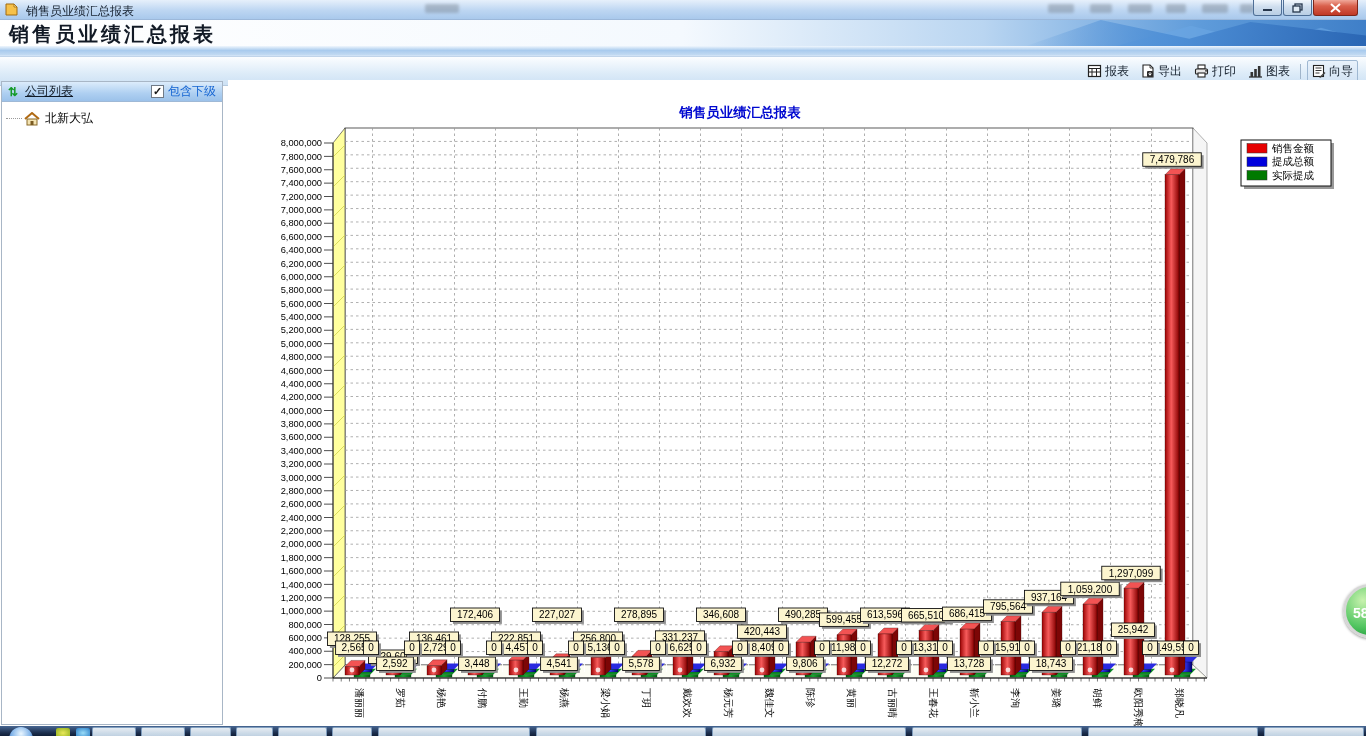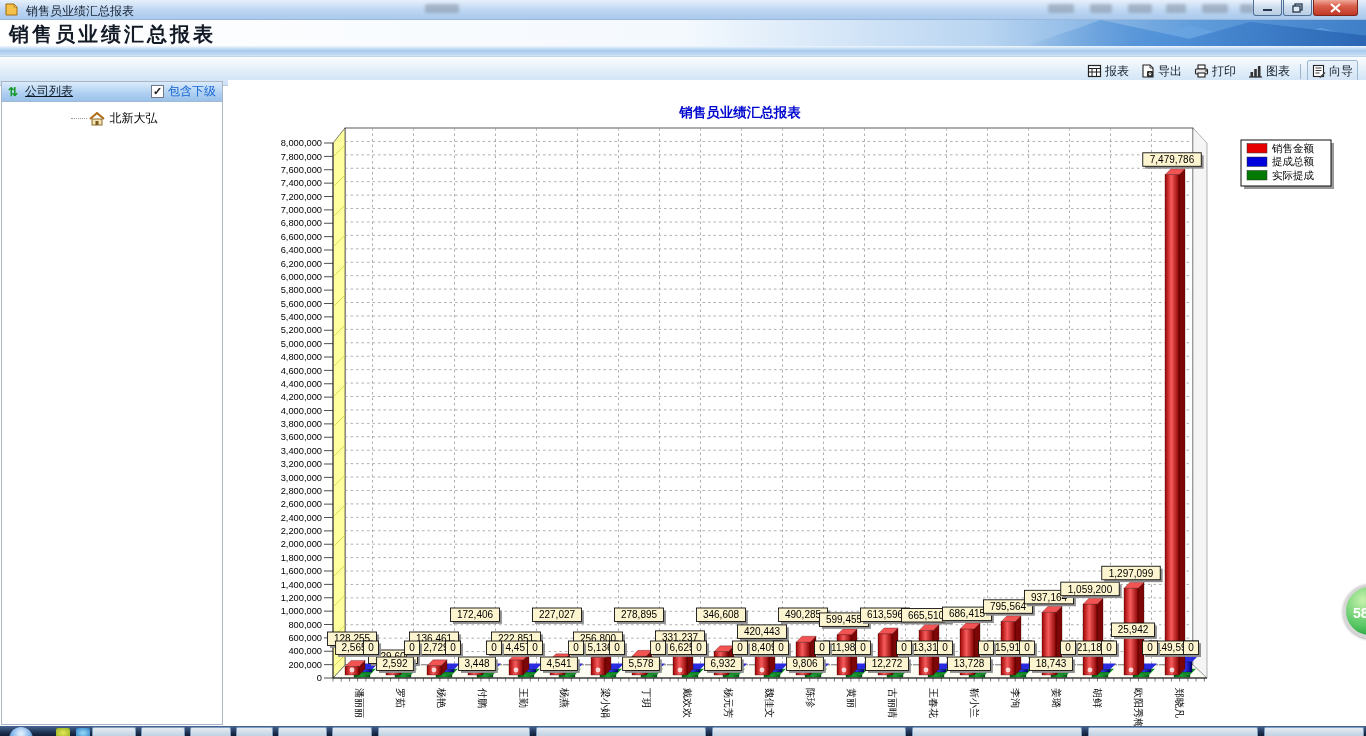--- a/index.html
+++ b/index.html
@@ -42,21 +42,21 @@
   
   .sidebar { position:absolute; left:1px; top:81px; width:222px; height:644px; background:#fff; border:1px solid #a8b6c6; }
   .sidebar-header { height:20px; background:linear-gradient(#dcecfb, #aecff1 60%, #9cc2ea);
     display:flex; align-items:center; font-size:12px; color:#101a26; border-bottom:1px solid #9fb9d6; }
   .refresh-icon { color:#149a28; font-weight:bold; font-size:12px; margin:0 7px 0 6px; }
   .sidebar-header-label { flex:0 0 auto;text-decoration:underline; }
   .cbwrap { margin-left:auto; display:flex; align-items:center; gap:4px; padding-right:6px; }
   .checkbox { width:13px; height:13px; background:#fff; border:1px solid #707a86; font-size:11px; line-height:11px;
     text-align:center; color:#1a1a1a; font-weight:bold; }
   .cb-label { color:#1464d2; font-size:12px; }
-  .tree-item { display:flex; align-items:center; margin:8px 0 0 4px; font-size:12px; color:#000;justify-content:center; }
+  .tree-item { display:flex; align-items:center; margin:8px 0 0 4px; font-size:12px; color:#000; }
   .tree-dots { width:16px; border-top:1px dotted #9a9a9a; margin-right:2px; }
   .home-icon { width:16px; height:14px; margin-right:5px; }
 
   
   .chart-region { position:absolute; left:228px; top:80px; width:1138px; height:646px; background:#fff; }
   #plot text { font-family:"Liberation Sans", sans-serif; }
 
   
   .badge58 { position:absolute; left:1343px; top:584px; width:54px; height:54px; border-radius:50%;
     border:3px solid #d6d6d6; box-shadow:0 1px 3px rgba(0,0,0,.4);

